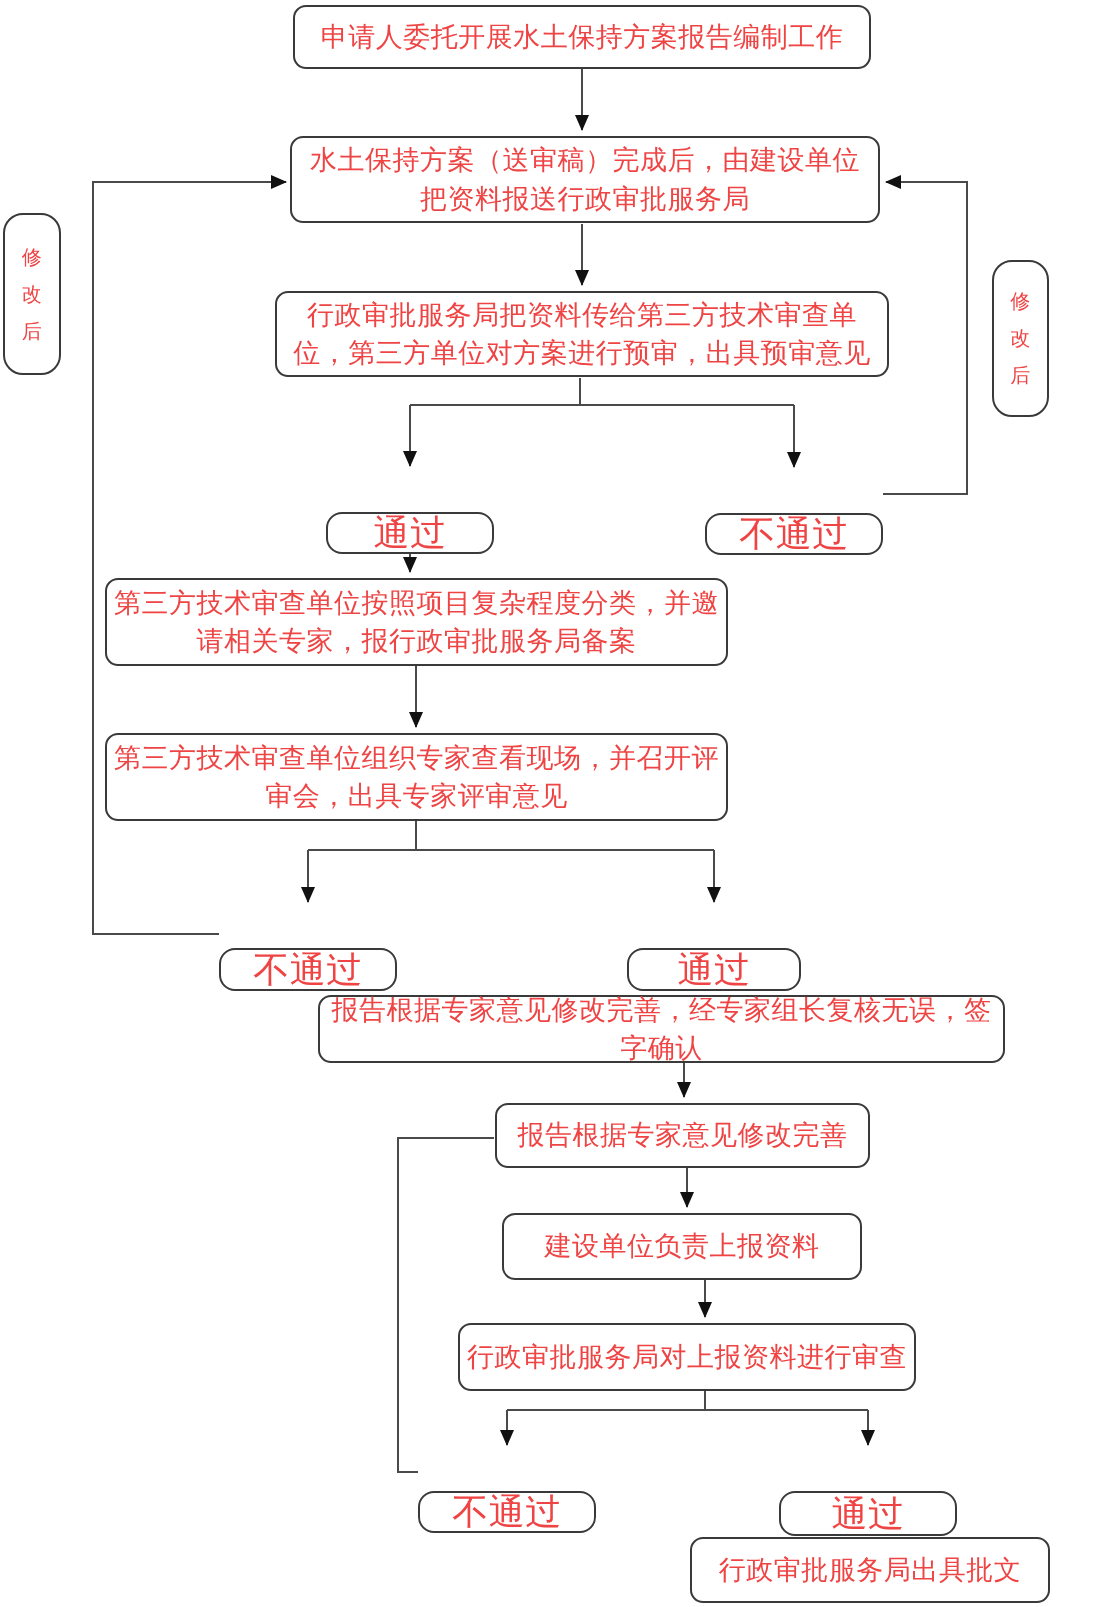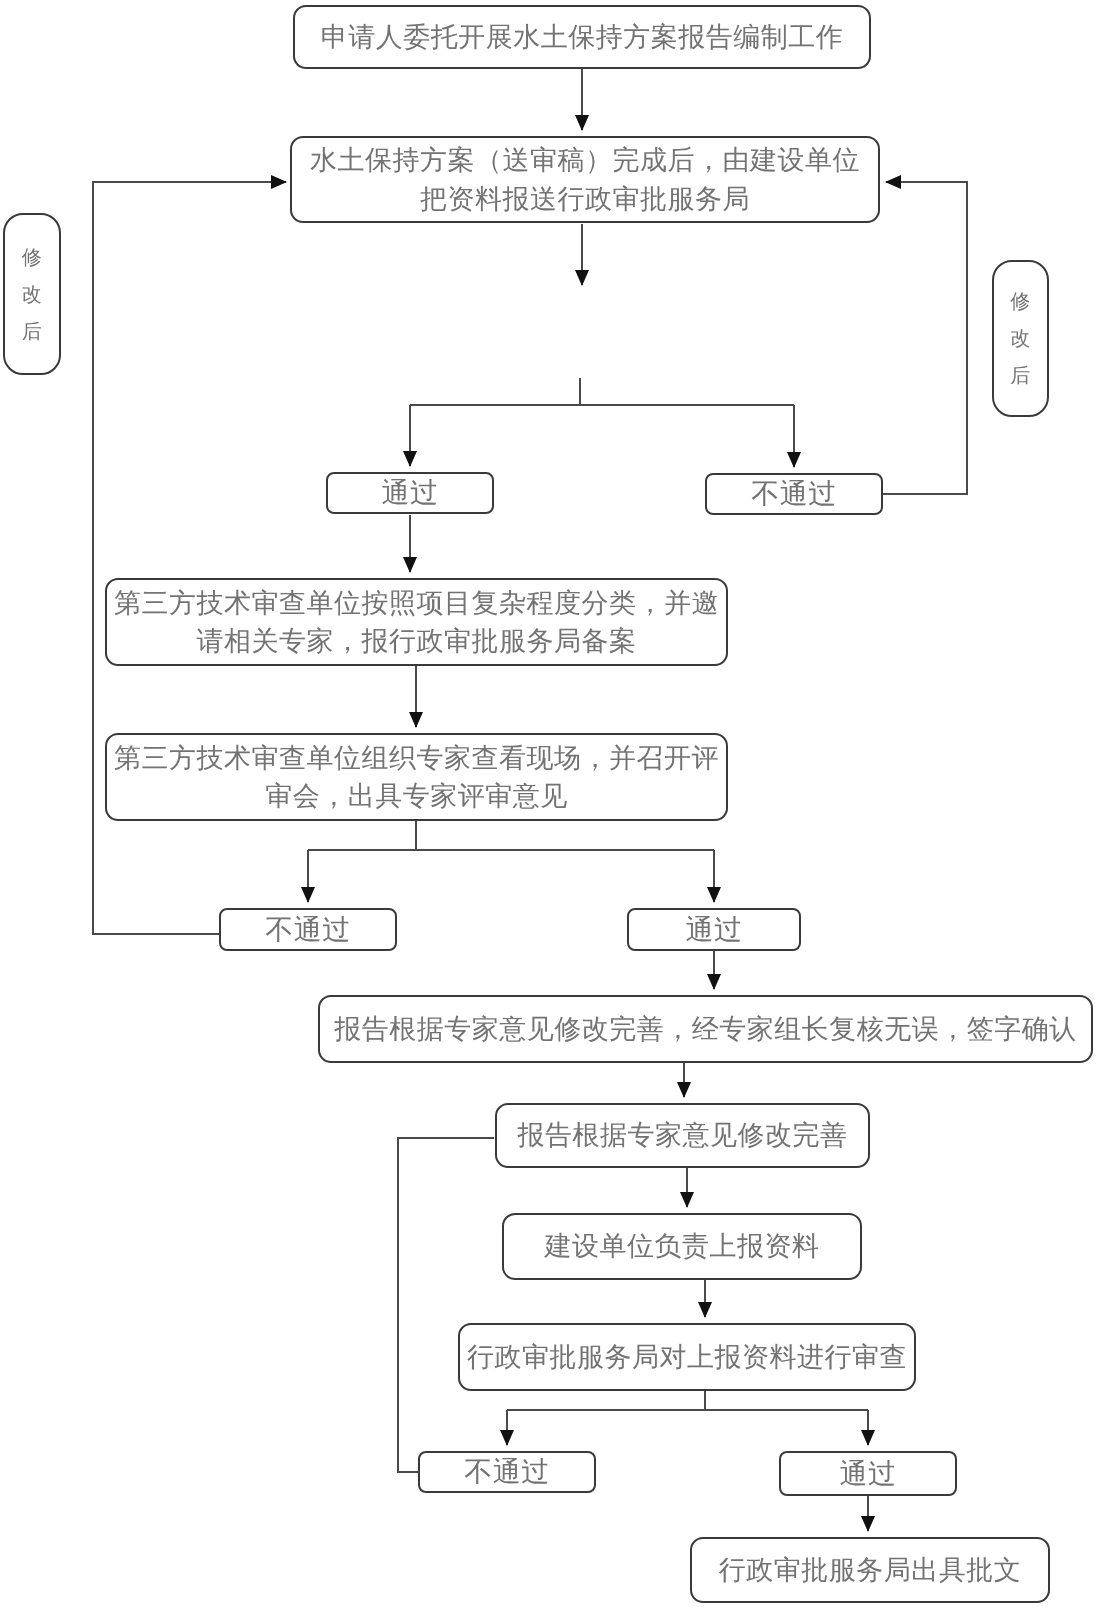--- a/index.html
+++ b/index.html
@@ -1,40 +1,41 @@
 <!DOCTYPE html>
 <html><head>
 <meta charset="utf-8">
 <style>
   html,body{margin:0;padding:0;background:#ffffff;}
   #canvas{
     position:relative;
     width:1101px;height:1607px;
     background:#ffffff;
     font-family:Liberation Sans, sans-serif;
-    color:#737373;
+    color:#ef4444;
     overflow:hidden;
   }
   .node{
     position:absolute;
     box-sizing:border-box;
     border:2px solid #3a3a3a;
     border-radius:13px;
     background:#ffffff;
     display:flex;
     align-items:center;
     justify-content:center;
     text-align:center;
     font-size:27px;
     line-height:1.42;
     letter-spacing:0.5px;
   }
   .decision{
-    border-radius:8px;
-    font-size:28px;
+    border-radius:16px;
+    font-size:36px;
+    margin-top:40px;
   }
   .vbox{
     border-radius:20px;
   }
   .vbox .vlabel{
     width:30px;
     word-break:break-all;
     font-size:20px;
     line-height:1.85;
     text-align:center;
@@ -89,34 +90,35 @@
 
     <path d="M883,494 L967,494 L967,182 L886,182" marker-end="url(#arr)"></path>
     <path d="M219,934 L93,934 L93,182 L286,182" marker-end="url(#arr)"></path>
     <path d="M418,1472 L398,1472 L398,1138 L494,1138"></path>
   </svg>
 
   <div class="node" style="left:293px;top:5px;width:578px;height:64px;padding:0 8px;">申请人委托开展水土保持方案报告编制工作</div>
 
   <div class="node" style="left:290px;top:136px;width:590px;height:87px;padding:0 12px;">水土保持方案（送审稿）完成后，由建设单位把资料报送行政审批服务局</div>
 
+  <div class="node" style="left:275px;top:291px;width:614px;height:86px;padding:0 6px;">行政审批服务局把资料传给第三方技术审查单位，第三方单位对方案进行预审，出具预审意见</div>
 
   <div class="node decision" style="left:326px;top:472px;width:168px;height:42px;">通过</div>
 
   <div class="node decision" style="left:705px;top:473px;width:178px;height:42px;">不通过</div>
 
   <div class="node" style="left:105px;top:578px;width:623px;height:88px;padding:0 6px;">第三方技术审查单位按照项目复杂程度分类，并邀请相关专家，报行政审批服务局备案</div>
 
   <div class="node" style="left:105px;top:733px;width:623px;height:88px;padding:0 6px;">第三方技术审查单位组织专家查看现场，并召开评审会，出具专家评审意见</div>
 
   <div class="node decision" style="left:219px;top:908px;width:178px;height:43px;">不通过</div>
 
   <div class="node decision" style="left:627px;top:908px;width:174px;height:43px;">通过</div>
 
-  <div class="node" style="left:318px;top:995px;width:775px;height:68px;padding:0 4px;">报告根据专家意见修改完善，经专家组长复核无误，签字确认</div>
+  <div class="node" style="left:318px;top:995px;width:687px;height:68px;padding:0 4px;">报告根据专家意见修改完善，经专家组长复核无误，签字确认</div>
 
   <div class="node" style="left:495px;top:1103px;width:375px;height:65px;">报告根据专家意见修改完善</div>
 
   <div class="node" style="left:502px;top:1213px;width:360px;height:67px;">建设单位负责上报资料</div>
 
   <div class="node" style="left:458px;top:1323px;width:458px;height:68px;">行政审批服务局对上报资料进行审查</div>
 
   <div class="node decision" style="left:418px;top:1451px;width:178px;height:42px;">不通过</div>
 
   <div class="node decision" style="left:779px;top:1451px;width:178px;height:45px;">通过</div>

